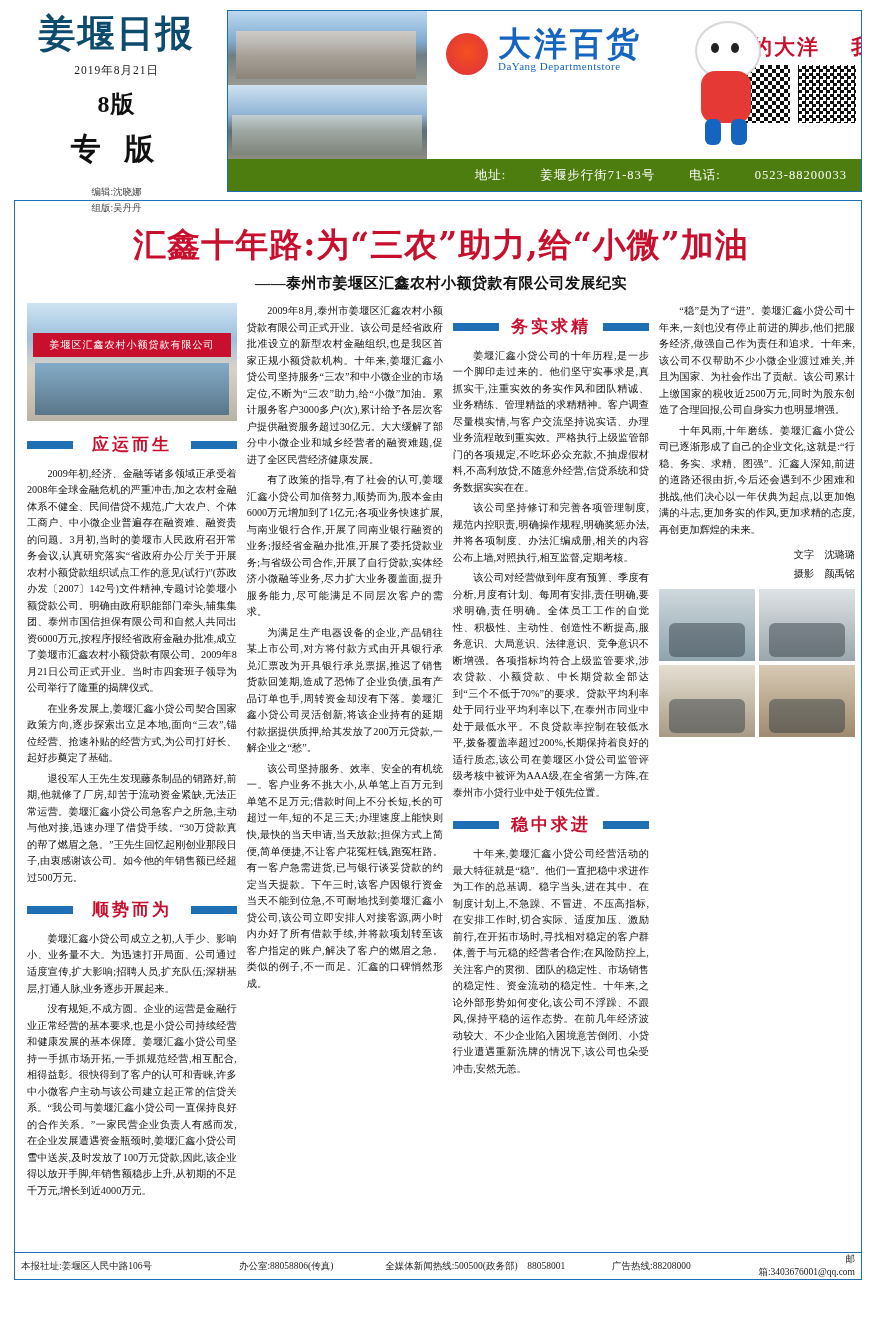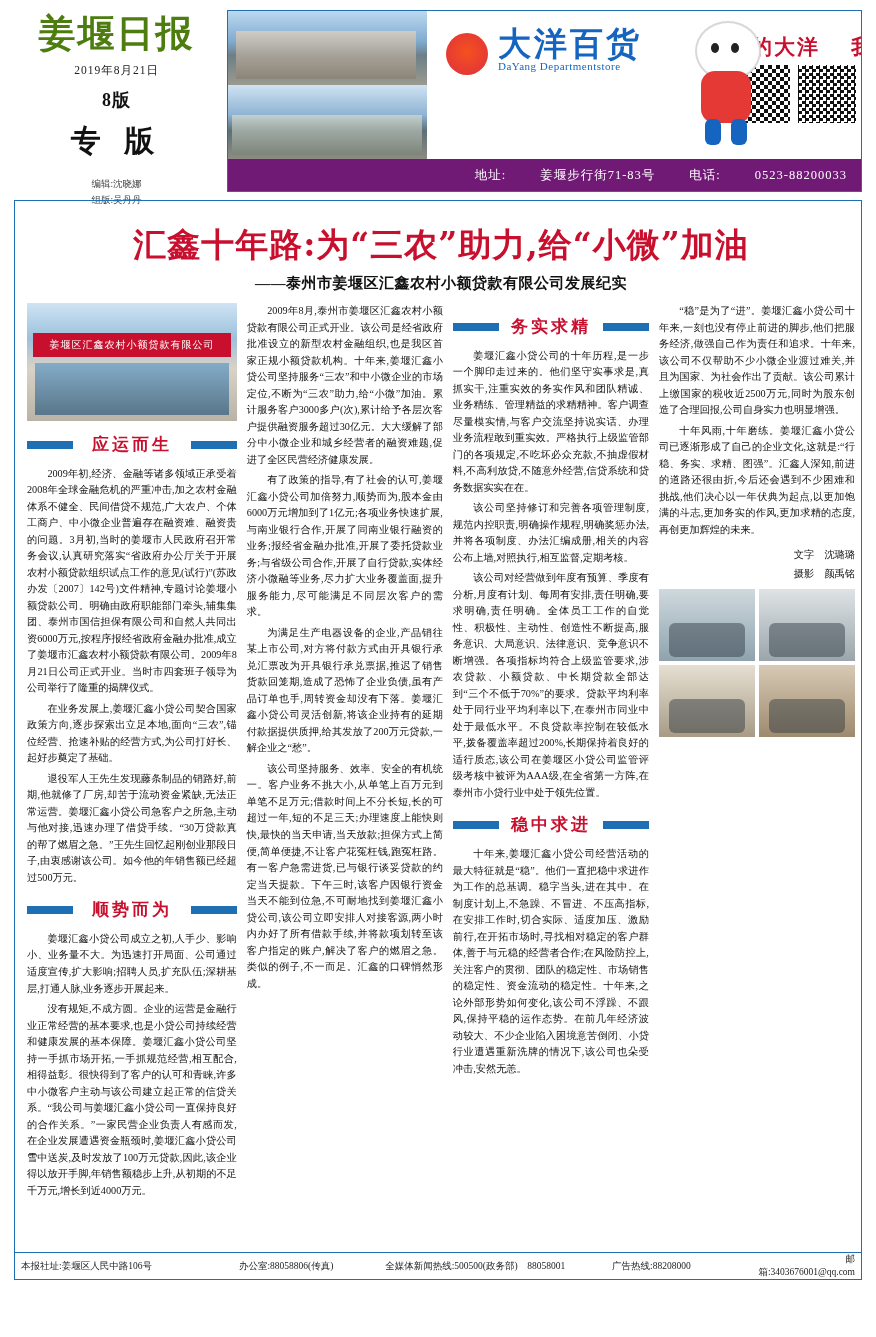--- a/index.html
+++ b/index.html
@@ -2,24 +2,24 @@
 <html><head>
 <meta charset="utf-8">
 <style>
   html,body{margin:0;padding:0;background:#ffffff;}
   body{width:876px;height:1337px;font-family:"Liberation Serif",serif;color:#111;}
   .page{position:relative;width:876px;height:1337px;box-sizing:border-box;padding:10px 14px;}
 
   
   .masthead{display:flex;height:182px;gap:8px;}
   .mh-left{width:205px;display:flex;flex-direction:column;align-items:center;justify-content:flex-start;padding-top:4px;}
-  .mh-title{font-family:"DejaVu Serif",serif;font-weight:bold;font-size:37px;color:#4d7c0f;letter-spacing:2px;line-height:1.05;white-space:nowrap;}
+  .mh-title{font-family:"DejaVu Serif",serif;font-weight:bold;font-size:37px;color:#0c4a6e;letter-spacing:2px;line-height:1.05;white-space:nowrap;}
   .mh-underline{width:170px;height:3px;background:#c8102e;margin-top:3px;}
   .mh-date{font-size:11.5px;color:#222;margin-top:7px;letter-spacing:1px;}
-  .mh-issue{font-size:18px;font-weight:bold;color:#111;margin-top:10px;letter-spacing:1px;}
+  .mh-issue{font-size:24px;font-weight:bold;color:#111;margin-top:10px;letter-spacing:1px;}
   .mh-special{font-size:30px;font-weight:bold;color:#111;letter-spacing:8px;margin-top:9px;}
   .mh-credits{margin-top:14px;font-size:9.5px;color:#444;line-height:1.7;text-align:center;}
 
   .mh-right{flex:1;border:1px solid #1f6fb5;position:relative;background:#ffffff;overflow:hidden;}
   .ad-top{height:148px;position:relative;background:linear-gradient(180deg,#ffffff 0%,#ffffff 100%);}
   .ad-photos{position:absolute;left:0;top:0;width:200px;height:148px;display:flex;flex-direction:column;}
   .ad-ph{flex:1;position:relative;overflow:hidden;border-right:1px solid #fff;}
   .ph1{background:linear-gradient(180deg,#bcd9ef 0%,#7fa9cf 42%,#6d7f86 60%,#9a9a90 100%);}
   .ph2{background:linear-gradient(180deg,#cfe2f2 0%,#8fb4d4 40%,#5d6f78 62%,#8e8c82 100%);}
   .ph1::after{content:"";position:absolute;left:8px;bottom:6px;width:180px;height:48px;background:linear-gradient(180deg,#d9cfc2,#8a8175);opacity:.85;}
@@ -37,21 +37,21 @@
      background-blend-mode:multiply;border:2px solid #fff;}
   .qr1{left:302px;background:repeating-conic-gradient(#111 0% 25%,#fff 0% 50%) 0 0/8px 8px;}
   .qr2{left:368px;background:repeating-conic-gradient(#111 0% 25%,#fff 0% 50%) 4px 4px/7px 7px;}
   .mascot{position:absolute;right:96px;top:10px;width:78px;height:128px;}
   .mascot .head{position:absolute;left:8px;top:0;width:62px;height:56px;border-radius:50%;background:#fff;border:2px solid #d8d8d8;}
   .mascot .eye{position:absolute;top:22px;width:8px;height:10px;border-radius:50%;background:#222;}
   .mascot .eyeL{left:24px;} .mascot .eyeR{left:44px;}
   .mascot .body{position:absolute;left:14px;top:50px;width:50px;height:52px;border-radius:14px;background:#e53935;}
   .mascot .legL,.mascot .legR{position:absolute;top:98px;width:16px;height:26px;background:#1565c0;border-radius:6px;}
   .mascot .legL{left:18px;} .mascot .legR{left:44px;}
-  .ad-bottom{position:absolute;left:0;right:0;bottom:0;height:32px;background:#701a75;color:#fff;display:flex;align-items:center;justify-content:flex-end;padding-right:14px;font-size:12.5px;letter-spacing:1px;}
+  .ad-bottom{position:absolute;left:0;right:0;bottom:0;height:32px;background:#4d7c0f;color:#fff;display:flex;align-items:center;justify-content:flex-end;padding-right:14px;font-size:12.5px;letter-spacing:1px;}
   .ad-bottom span{margin-left:34px;}
 
   
   .frame{margin-top:8px;border:1px solid #1f6fb5;padding:10px 6px 8px 12px;height:1080px;box-sizing:border-box;position:relative;}
   .headline{text-align:center;font-family:"DejaVu Serif",serif;font-size:33px;font-weight:bold;color:#c8102e;letter-spacing:1px;margin:12px 0 6px;}
   .subhead{text-align:center;font-size:15px;font-weight:bold;color:#111;margin-bottom:10px;letter-spacing:.5px;}
 
   .cols{display:flex;gap:10px;height:968px;}
   .col{width:198px;font-size:10.2px;line-height:1.62;text-align:justify;color:#111;}
   .col p{margin:0 0 4px;text-indent:2em;}

